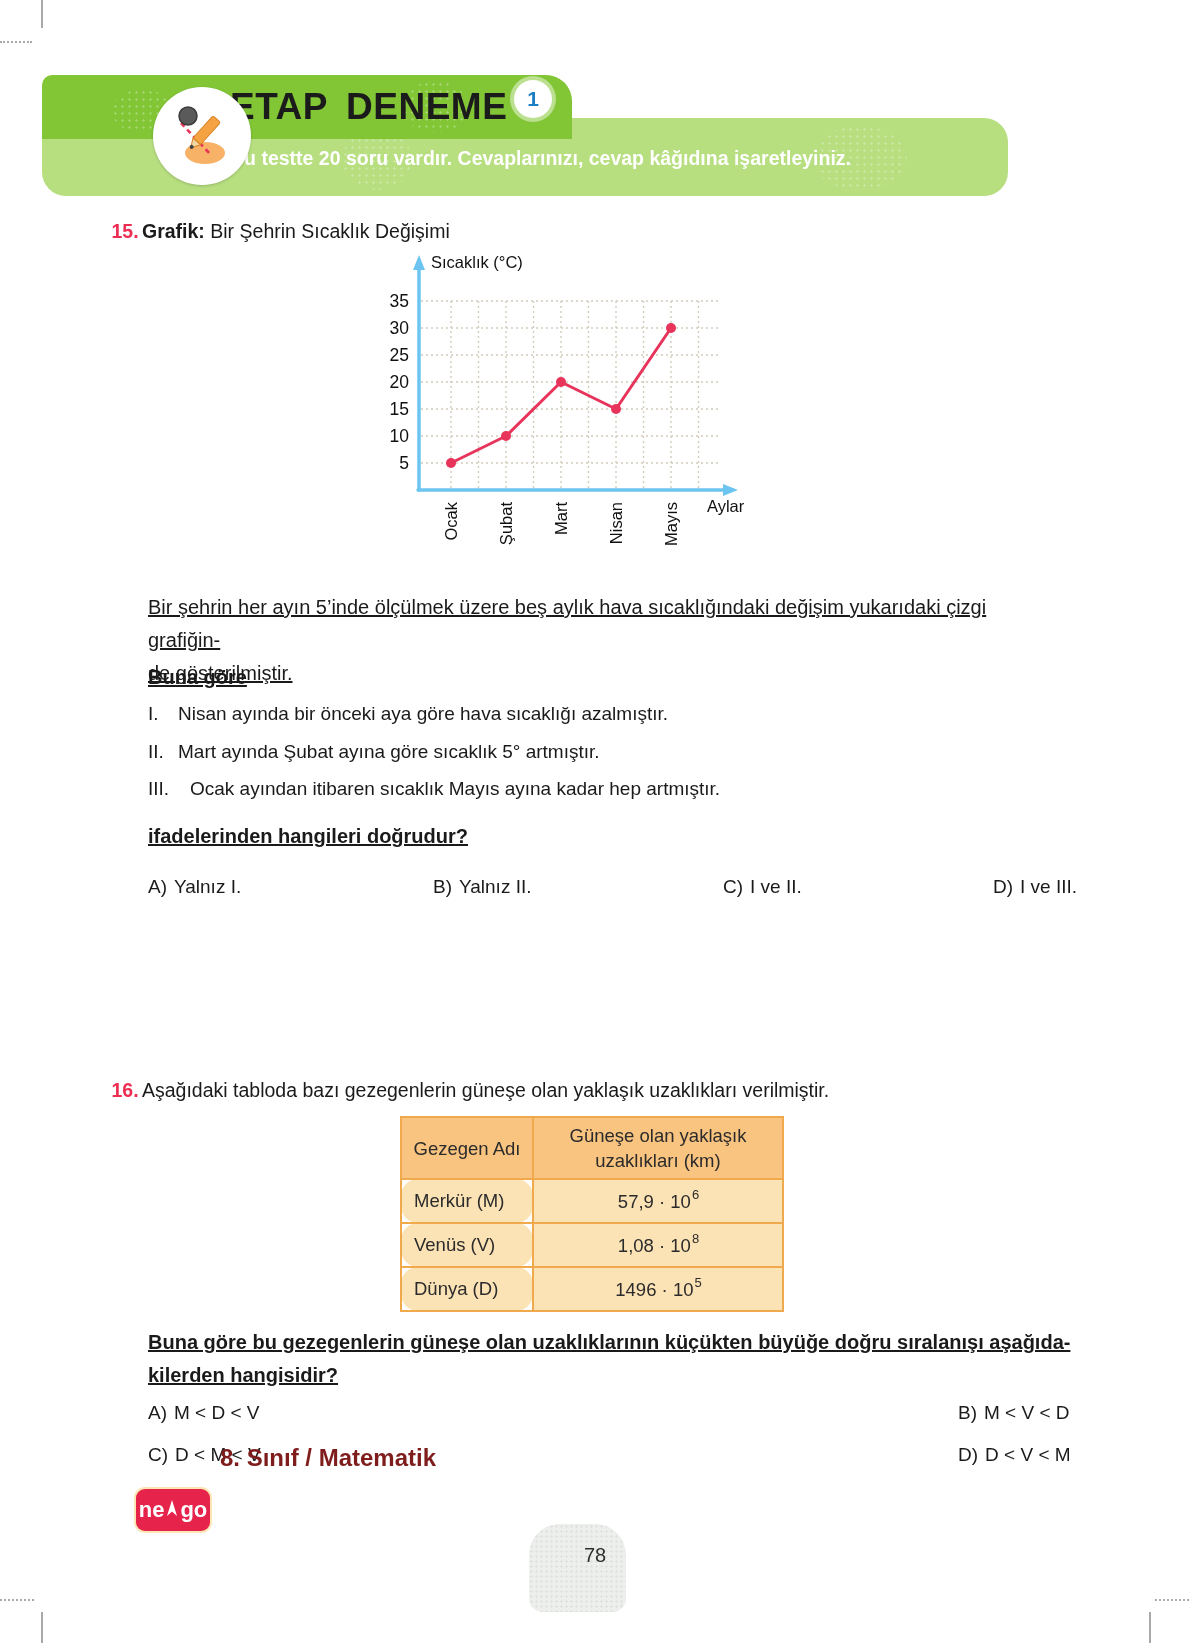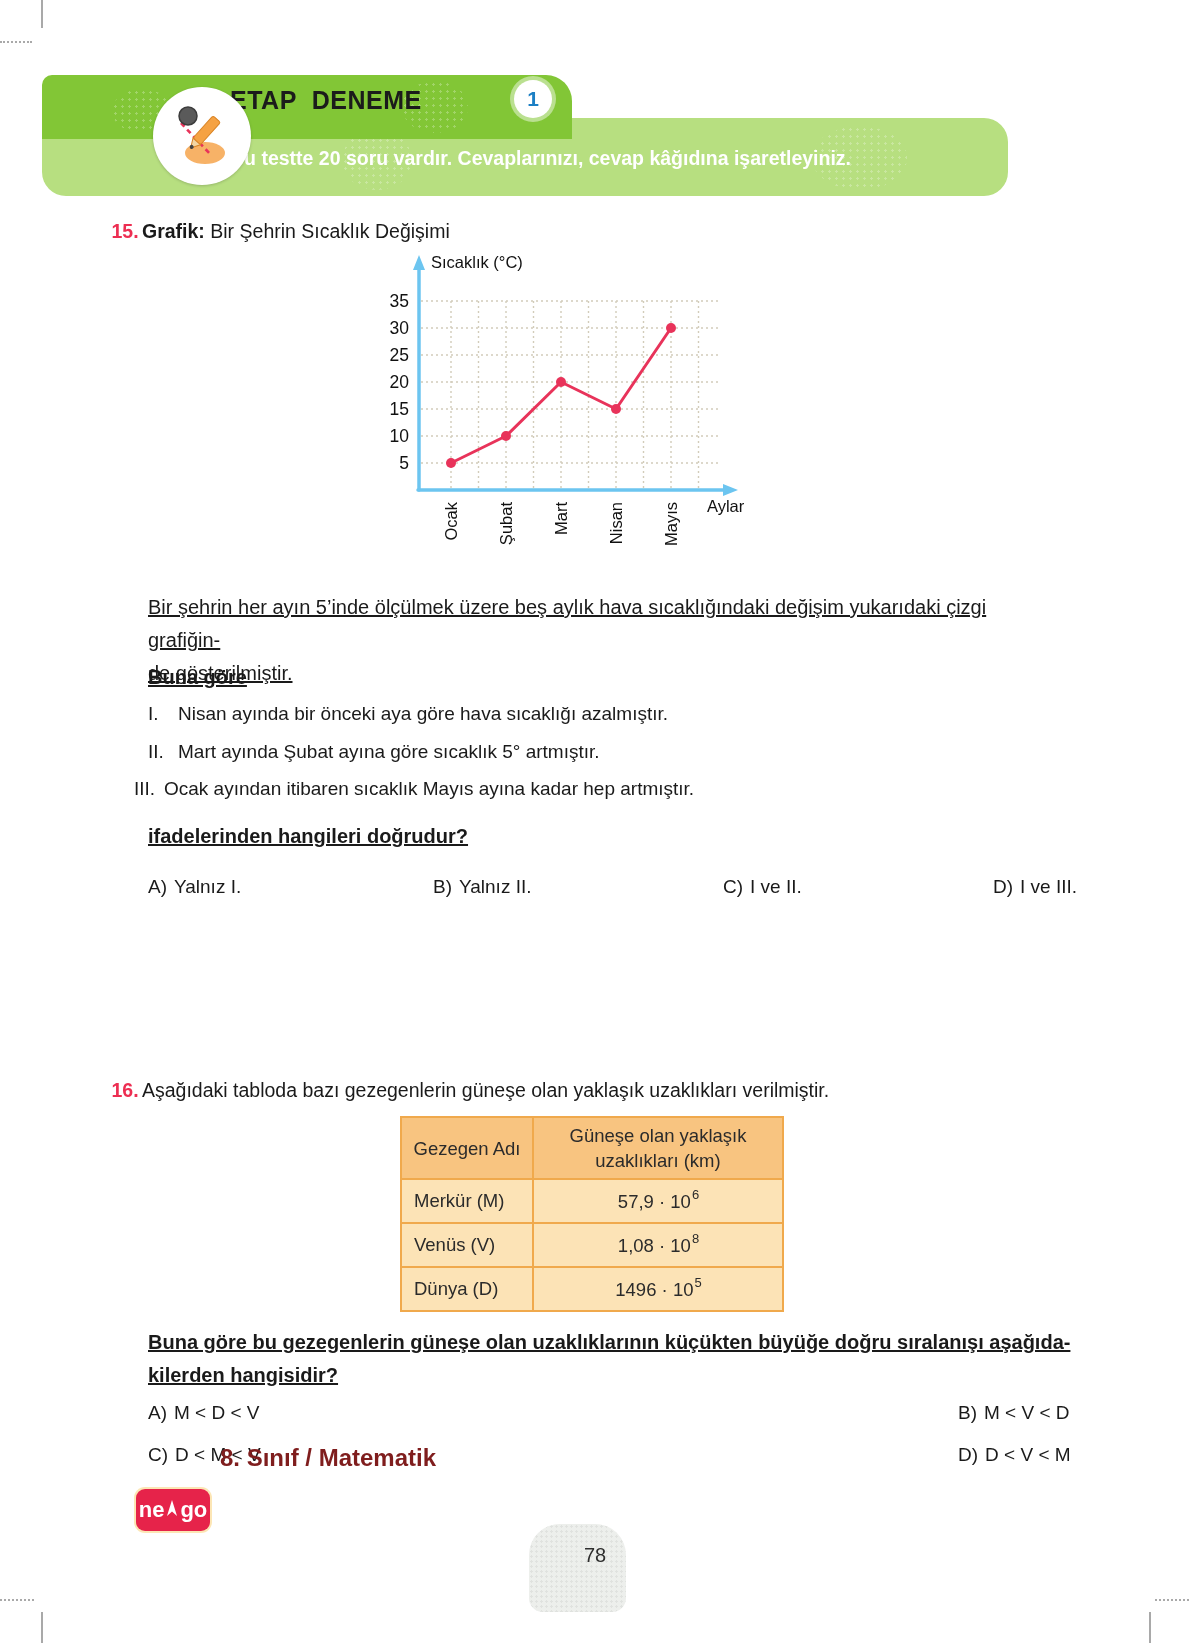--- a/index.html
+++ b/index.html
@@ -12,21 +12,21 @@
   .mark-dot{position:absolute;border-top:2px dotted #a9a9a9;height:0;}
 
   
   .banner-light{position:absolute;left:42px;top:118px;width:966px;height:78px;
                 background:#b7df80;border-radius:0 24px 24px 24px;}
   .banner-dark{position:absolute;left:42px;top:75px;width:530px;height:64px;
                background:#82c636;border-radius:10px 26px 0 0;}
   .dots{position:absolute;border-radius:50%;opacity:.28;
         background-image:radial-gradient(rgba(255,255,255,.9) 1.2px, transparent 1.3px);
         background-size:7px 7px;}
-  .header-title{position:absolute;left:230px;top:86px;font-size:25px;font-weight:bold;
+  .header-title{position:absolute;left:230px;top:86px;font-size:37px;font-weight:bold;
                 color:#1b1b1b;letter-spacing:.5px;word-spacing:8px;}
   .header-badge{position:absolute;left:514px;top:80px;width:38px;height:38px;border-radius:50%;
                 background:#ffffff;box-shadow:0 0 0 4px rgba(255,255,255,.45);
                 display:flex;align-items:center;justify-content:center;
                 font-size:21px;font-weight:bold;color:#1c7fc4;}
   .header-sub{position:absolute;left:230px;top:147px;font-size:19.5px;font-weight:bold;color:#ffffff;}
   .header-icon-circle{position:absolute;left:153px;top:87px;width:98px;height:98px;border-radius:50%;
                 background:#ffffff;box-shadow:0 1px 3px rgba(0,0,0,.18);
                 display:flex;align-items:center;justify-content:center;}
 
@@ -47,21 +47,21 @@
   .grid{stroke:#d2ccba;stroke-width:1.4;stroke-dasharray:2 3;}
   .tick{font-size:17.5px;fill:#111;}
   .cat{font-size:16.5px;fill:#111;}
   .axlabel{font-size:16.5px;fill:#111;}
 
   
   .ptable{position:absolute;left:400px;top:1116px;border-collapse:collapse;table-layout:fixed;width:382px;
           font-size:18.5px;color:#2b2b2b;}
   .ptable td{border:2px solid #f0a94c;}
   .ptable .hdr{background:#f8c480;height:58px;text-align:center;line-height:25px;}
-  .ptable .cell-name{background:#fce3b6;height:40px;padding-left:12px;}
+  .ptable .cell-name{background:#fce3b6;height:40px;padding-left:12px;border-radius:17px;}
   .ptable .cell-val{background:#fce3b6;height:40px;text-align:center;}
   sup.exp{font-size:13px;position:relative;top:-2px;left:1px;}
 
   
   .logo{position:absolute;left:136px;top:1489px;width:74px;height:42px;background:#e6234a;
         border-radius:9px;display:flex;align-items:center;justify-content:center;gap:2px;
         color:#fff;font-weight:bold;font-size:22px;box-shadow:0 0 0 2px rgba(250,210,120,.55);}
   .series-title{position:absolute;left:220px;top:1444px;font-size:24px;font-weight:bold;color:#7f1d1d;}
   .page-badge{position:absolute;left:529px;top:1524px;width:62px;height:88px;background:#edefec;
         border-radius:31px 31px 14px 14px;
@@ -168,21 +168,21 @@
   <div class="abs body-text bold" style="left:148px;top:661px;">Buna göre</div>
 
   <div class="statement" style="left:148px;top:703px;">
     <span class="roman">I.</span>
     <span>Nisan ayında bir önceki aya göre hava sıcaklığı azalmıştır.</span>
   </div>
   <div class="statement" style="left:148px;top:741px;">
     <span class="roman">II.</span>
     <span>Mart ayında Şubat ayına göre sıcaklık 5° artmıştır.</span>
   </div>
-  <div class="statement" style="left:134px;top:778px;">
+  <div class="statement" style="left:148px;top:778px;gap:12px;">
     <span class="roman">III.</span>
     <span>Ocak ayından itibaren sıcaklık Mayıs ayına kadar hep artmıştır.</span>
   </div>
 
   <div class="abs" style="left:148px;top:876px;width:1000px;height:30px;">
     <span class="opt" style="left:0;"><span class="lab">A)</span><span>Yalnız I.</span></span>
     <span class="opt" style="left:285px;"><span class="lab">B)</span><span>Yalnız II.</span></span>
     <span class="opt" style="left:575px;"><span class="lab">C)</span><span>I ve II.</span></span>
     <span class="opt" style="left:845px;"><span class="lab">D)</span><span>I ve III.</span></span>
   </div>

